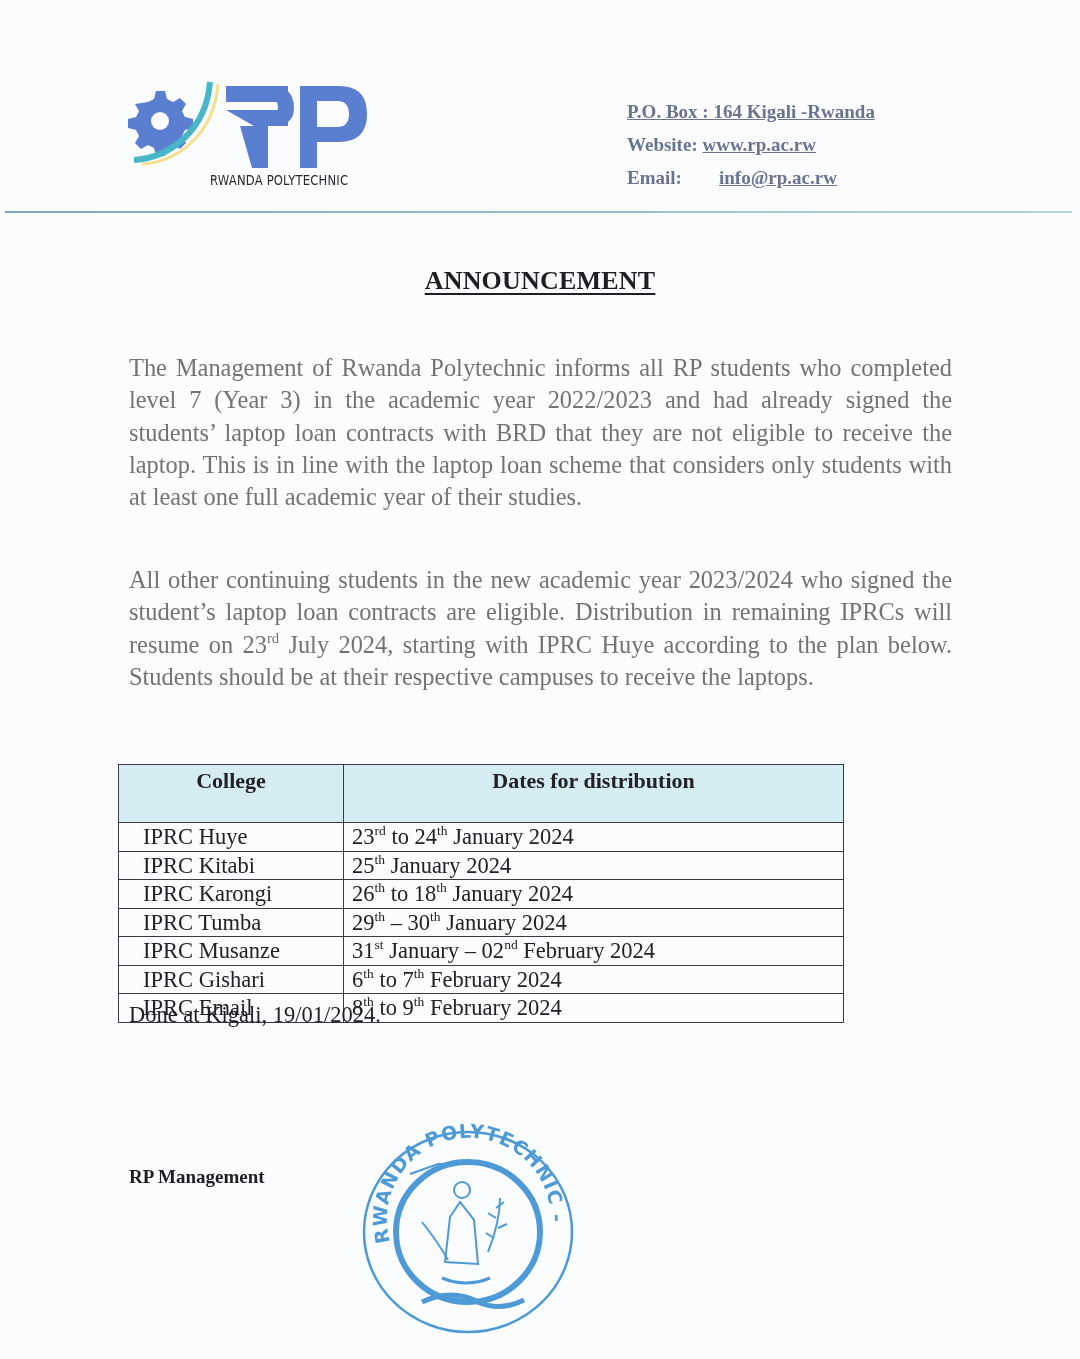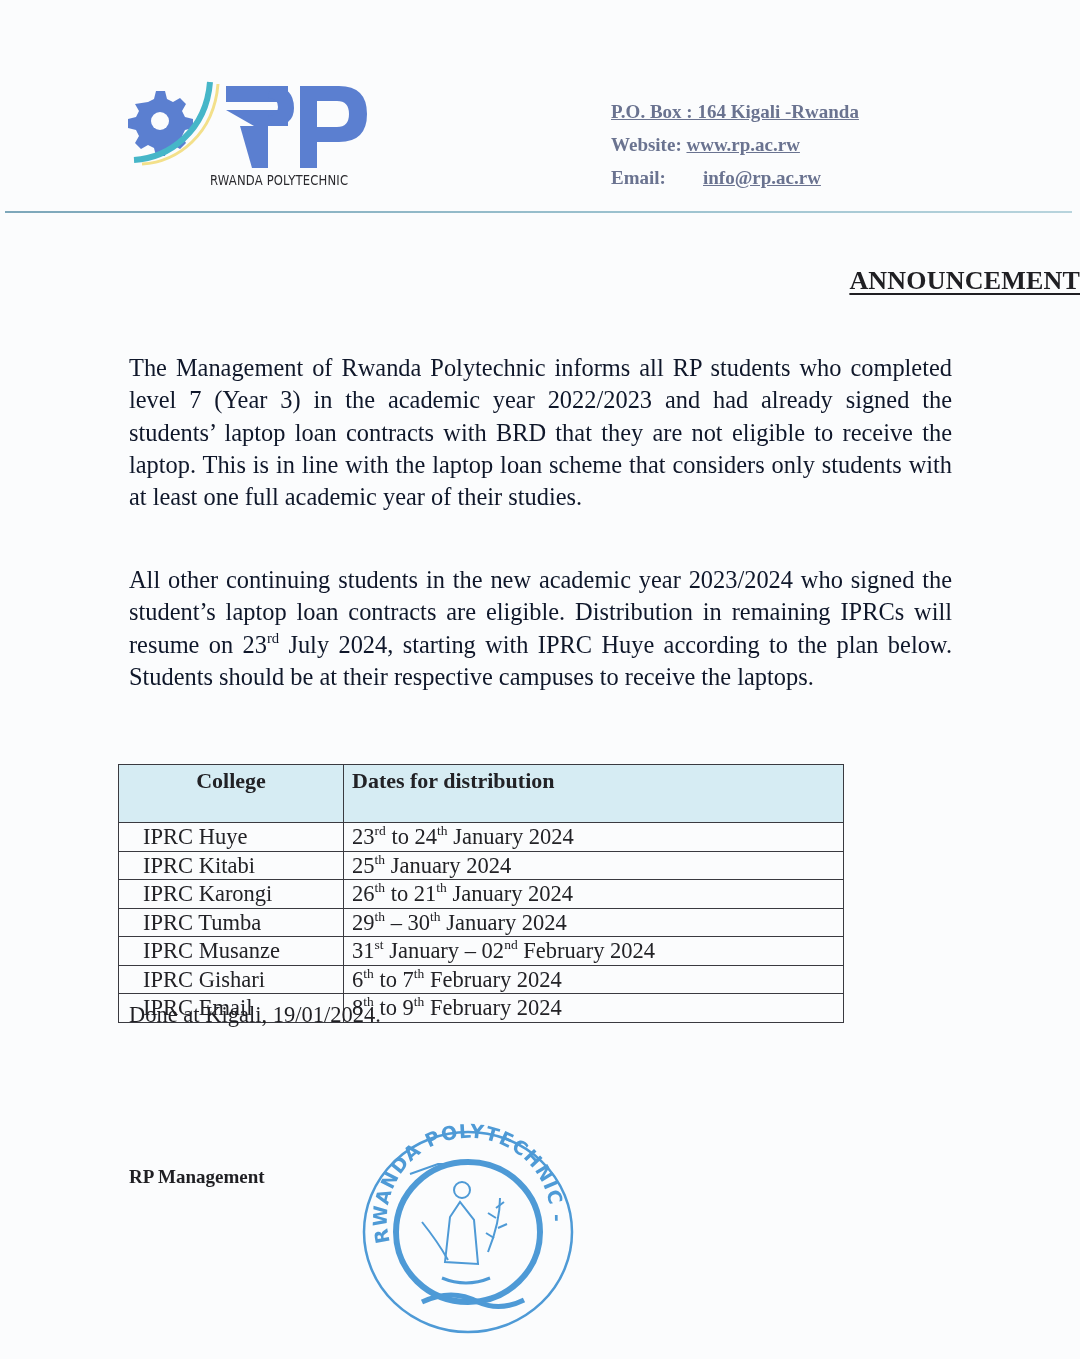--- a/index.html
+++ b/index.html
@@ -11,52 +11,52 @@
 
   
   .logo { position: absolute; left: 128px; top: 72px; width: 240px; height: 120px; }
   .logo svg { position: absolute; left: 0; top: 0; }
   .logo-caption {
     position: absolute; left: 82px; top: 100px; font-family: "DejaVu Sans", sans-serif;
     font-size: 13.5px; letter-spacing: 0.2px; color: #2a2a2e; transform: scaleX(0.86); transform-origin: left;
     white-space: nowrap;
   }
   .contact { position: absolute; left: 611px; top: 98px; color: #6a7390; font-weight: bold; font-size: 19px; }
-  .contact div { height: 33px; line-height: 28px; white-space: nowrap; }
+  .contact div { height: 33px; line-height: 28px; white-space: nowrap; margin-left: 16px; }
   .contact .u { text-decoration: underline; }
   .contact .email-label { display: inline-block; width: 92px; }
   .rule {
     position: absolute; left: 5px; right: 8px; top: 211px; height: 2px;
     background: linear-gradient(90deg, #7da7ba, #9cc2cf 60%, #b8d4dd);
   }
 
   
   .title {
-    position: absolute; left: 0; right: 0; top: 266px; text-align: right;
+    position: absolute; left: 0; right: 0; top: 266px; text-align: center;
     font-weight: bold; font-size: 26px; text-decoration: underline; text-underline-offset: 4px;
     letter-spacing: 0.2px;
   }
 
   
   .para {
     position: absolute; left: 129px; width: 823px; font-size: 24.4px; line-height: 32.3px;
-    text-align: justify; color: #0f172a;
+    text-align: justify; color: #737373;
   }
   .p1 { top: 352px; }
   .p2 { top: 564px; }
   sup { font-size: 0.6em; line-height: 0; vertical-align: 0.7em; }
 
   
   table.schedule {
     position: absolute; left: 118px; top: 764px; width: 726px; border-collapse: collapse;
     font-size: 22.5px; color: #222226;
   }
   table.schedule th, table.schedule td { border: 1.5px solid #3a3a40; padding: 0 8px; text-align: left; }
   table.schedule th {
-    background: #d6ecf3; height: 54px; vertical-align: top; padding-top: 3px; font-weight: bold; font-size: 22px;
+    background: #d6ecf3; height: 54px; vertical-align: top; padding-top: 3px; font-weight: bold; font-size: 22px; text-align: center;
   }
   table.schedule th.col-college { text-align: center; width: 192px; }
   table.schedule td { height: 27.5px; line-height: 27px; white-space: nowrap; padding-top: 0; }
   table.schedule td.c1 { width: 192px; padding-left: 24px; margin-left: 12px; }
 
   .done { position: absolute; left: 129px; top: 1002px; font-size: 22.5px; text-align: right; }
   .sign { position: absolute; left: 129px; top: 1166px; font-size: 19px; font-weight: bold; }
 
   .stamp { position: absolute; left: 350px; top: 1112px; width: 240px; height: 230px; }
 </style>
@@ -120,21 +120,21 @@
         <tr>
           <td class="c1">IPRC Huye</td>
           <td><span>23</span><sup>rd</sup><span> to 24</span><sup>th</sup><span> January 2024</span></td>
         </tr>
         <tr>
           <td class="c1">IPRC Kitabi</td>
           <td><span>25</span><sup>th</sup><span> January 2024</span></td>
         </tr>
         <tr>
           <td class="c1">IPRC Karongi</td>
-          <td><span>26</span><sup>th</sup><span> to 21</span><sup>th</sup><span> January 2024</span></td>
+          <td><span>26</span><sup>th</sup><span> to 18</span><sup>th</sup><span> January 2024</span></td>
         </tr>
         <tr>
           <td class="c1">IPRC Tumba</td>
           <td><span>29</span><sup>th</sup><span> – 30</span><sup>th</sup><span> January 2024</span></td>
         </tr>
         <tr>
           <td class="c1">IPRC Musanze</td>
           <td><span>31</span><sup>st</sup><span> January – 02</span><sup>nd</sup><span> February 2024</span></td>
         </tr>
         <tr>

